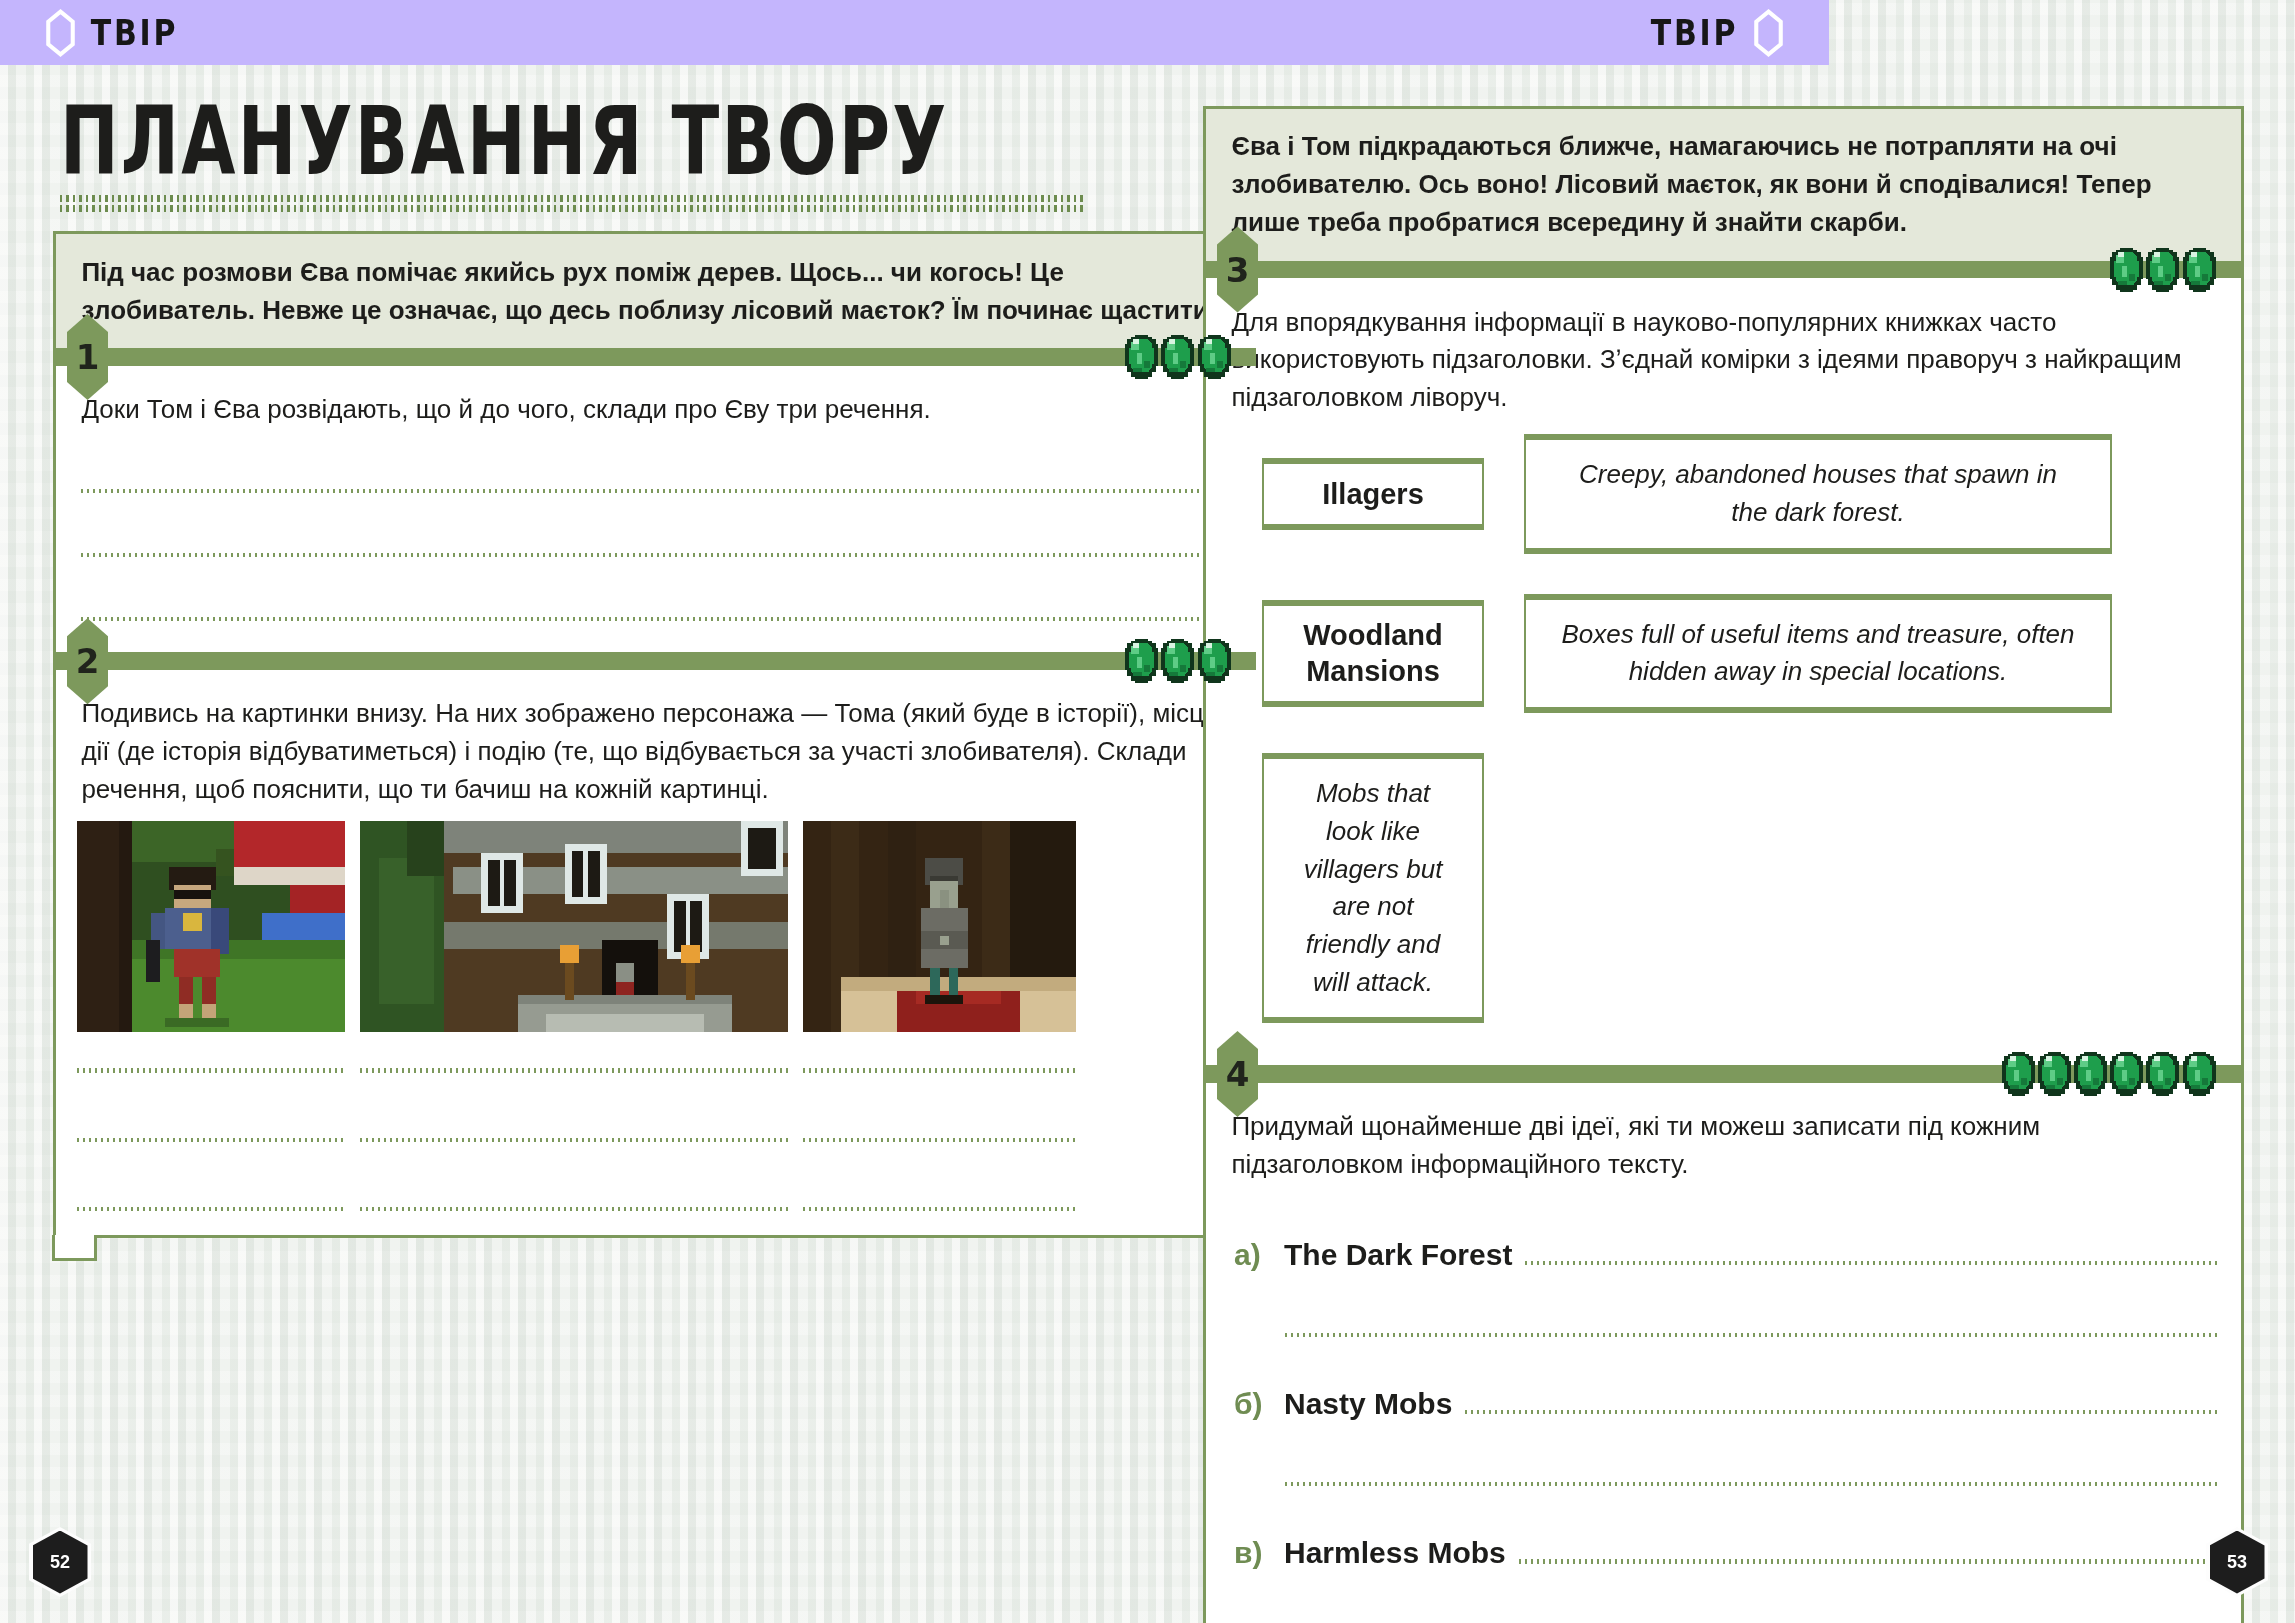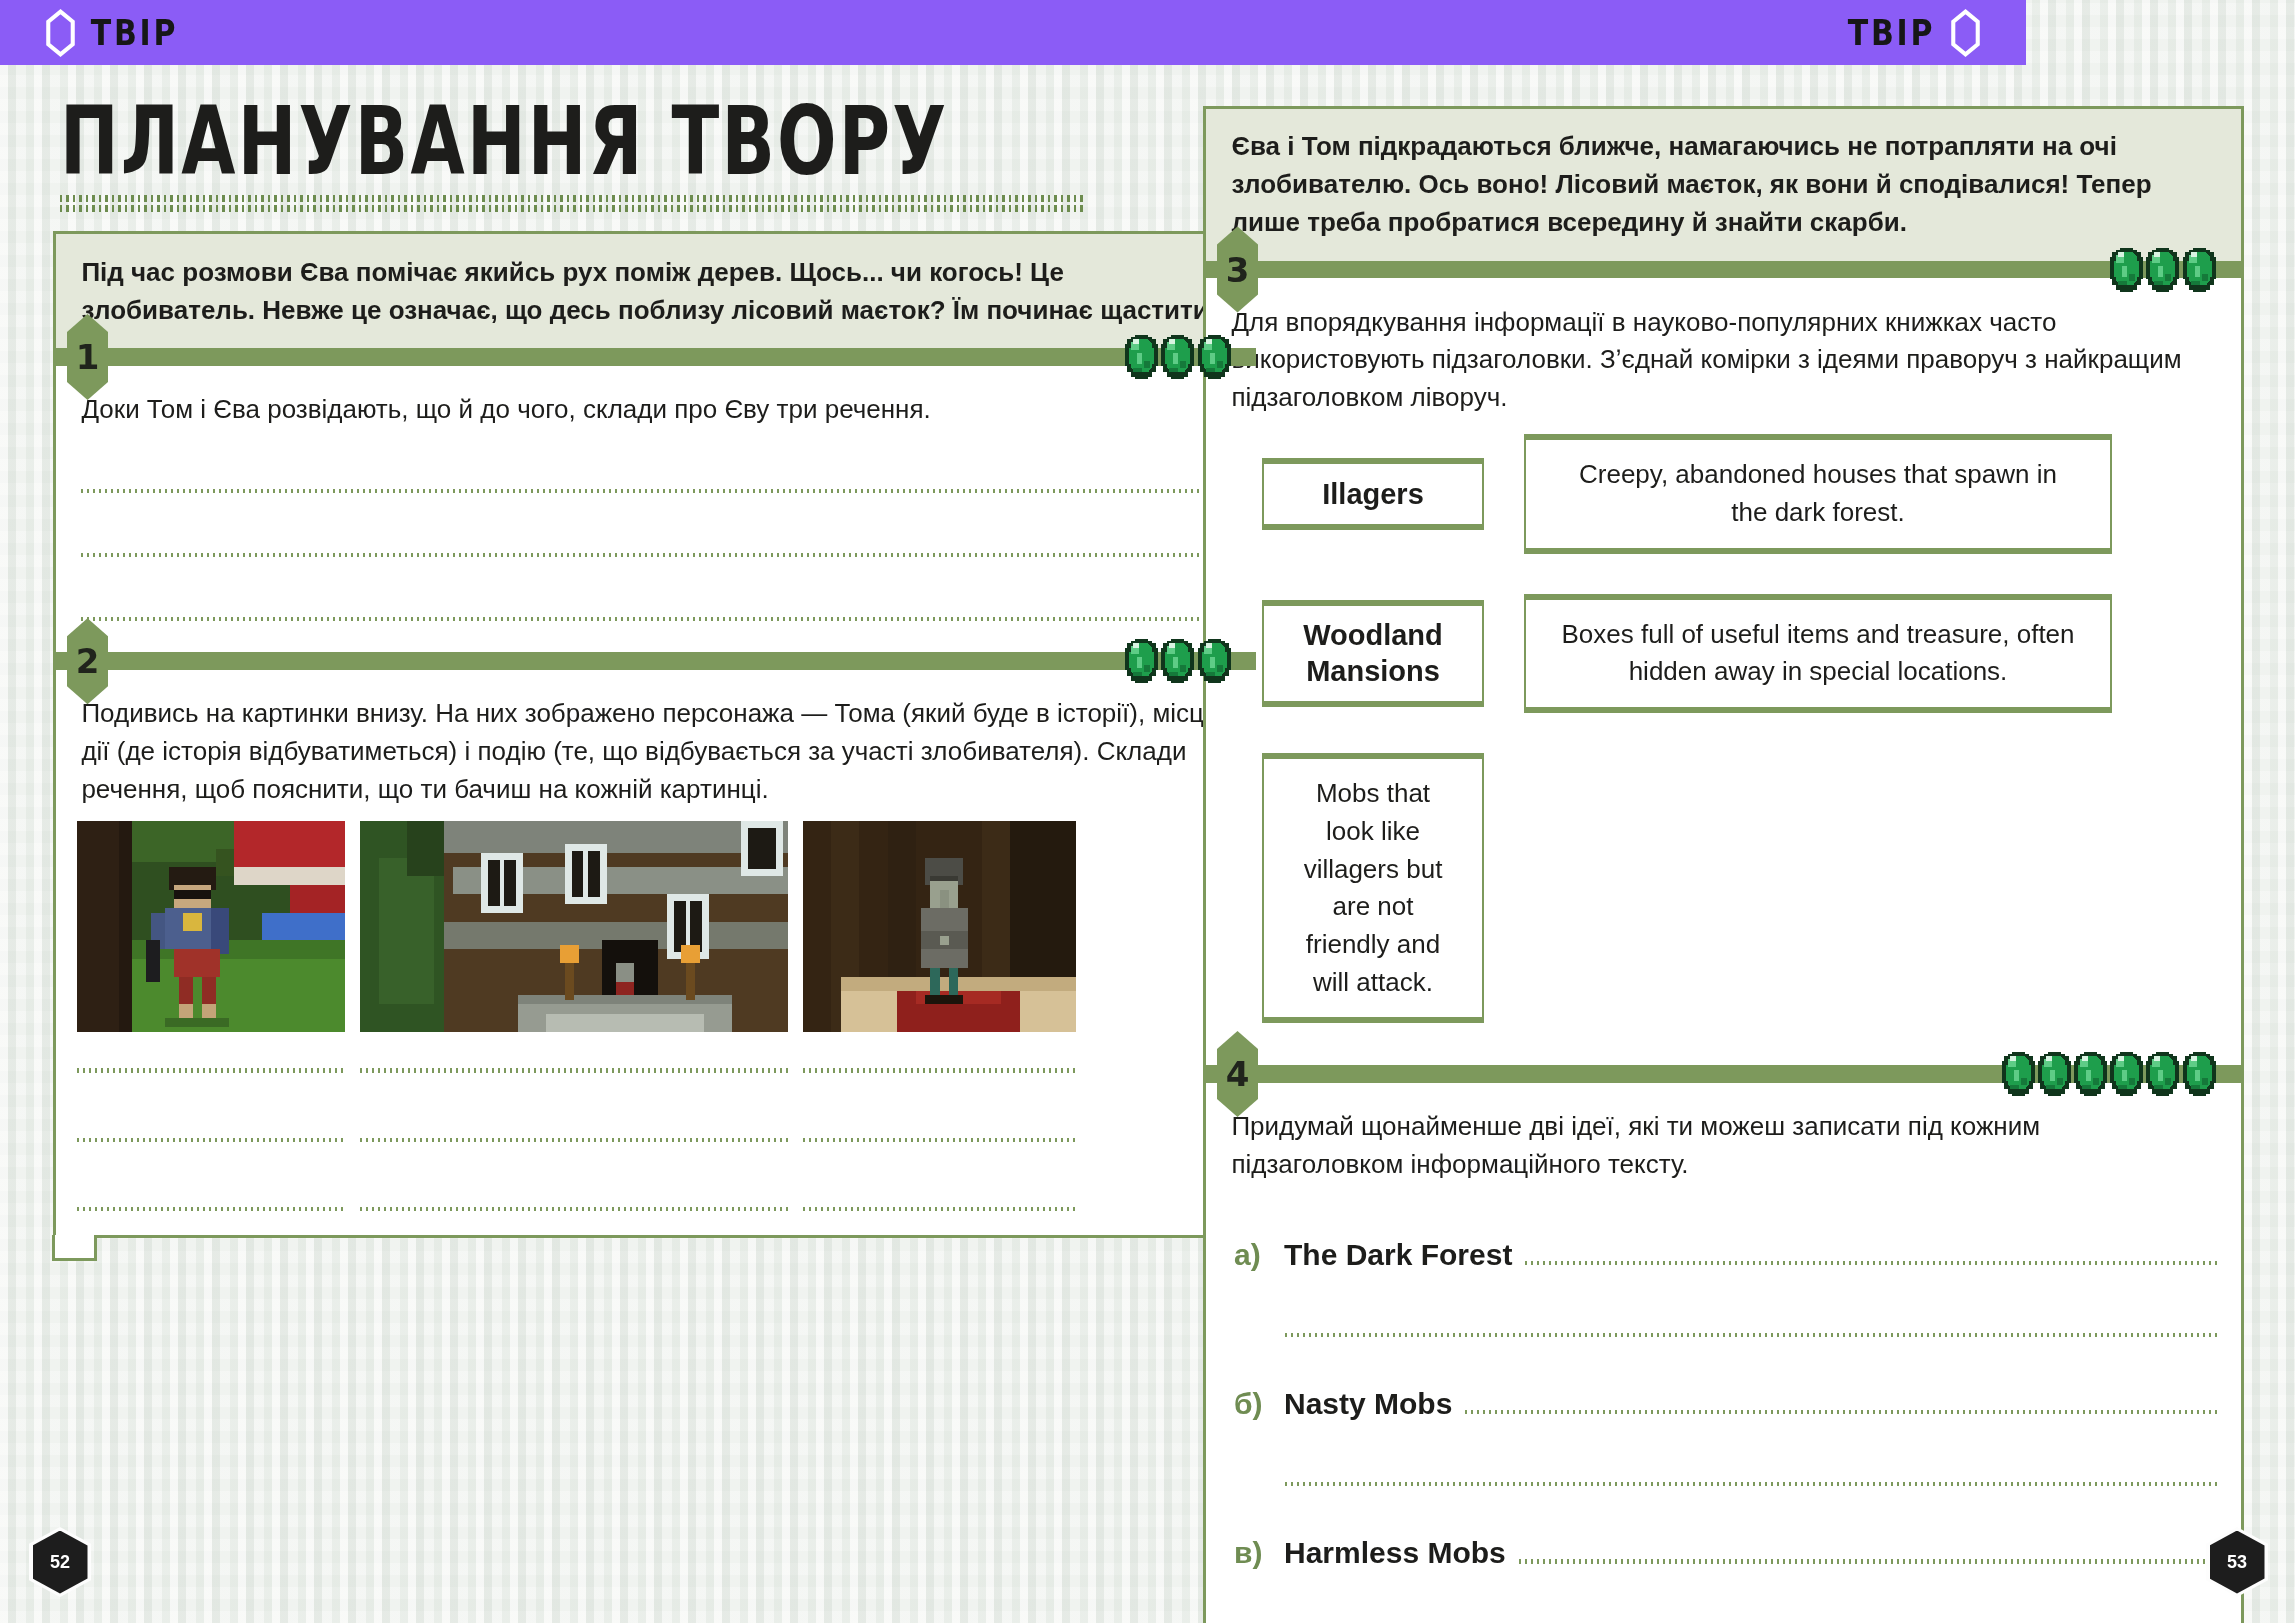--- a/index.html
+++ b/index.html
@@ -7,21 +7,21 @@
   body {
     width:2295px; height:1623px; position:relative; overflow:hidden;
     font-family:"Liberation Sans", sans-serif; color:#1d1d1b;
     background-color:#edf0ec;
     background-image:
       repeating-linear-gradient(90deg, rgba(255,255,255,.55) 0 8.3px, rgba(216,224,217,.45) 8.3px 15.7px, rgba(255,255,255,.30) 15.7px 26px, rgba(223,231,224,.40) 26px 34px),
       repeating-linear-gradient(0deg, rgba(255,255,255,.20) 0 12px, rgba(225,232,226,.25) 12px 24px);
   }
 
   
-  .header-bar { position:absolute; top:0; left:0; width:2026px; height:65px; background:#8b5cf6;
+  .header-bar { position:absolute; top:0; left:0; width:1829px; height:65px; background:#c4b5fd;
     display:flex; justify-content:space-between; align-items:center; padding:0 46px; z-index:5; }
   .hgroup { display:flex; align-items:center; gap:15.7px; }
   .hlabel { font-family:"DejaVu Sans", sans-serif; font-weight:900; font-size:30px; letter-spacing:2.8px;
     color:#171717; transform:scaleY(1.2); }
   .hicon svg { display:block; width:29px; height:48px; }
 
   
   .left-page  { position:absolute; left:53px;  top:81px; width:1206px; }
   .right-page { position:absolute; left:1203px; top:94px; width:1041px; }
 
@@ -70,21 +70,21 @@
   .corner-tab.left { left:-3.7px; } .corner-tab.right { right:-3.7px; }
 
   
   .match-grid { display:grid; grid-template-columns:222px 588px; column-gap:134px; row-gap:43px;
     padding:17.6px 0 0 56px; align-items:center;gap:40px; }
   .term-box { border:2.8px solid #7d995c; border-top-width:6px; border-bottom-width:6px; background:#fff;
     min-height:69px; display:flex; align-items:center; justify-content:center; text-align:center;
     font-weight:bold; font-size:29px; line-height:1.25; padding:11.6px 6.5px; }
   .def-box { border:2.8px solid #7d995c; border-top-width:6px; border-bottom-width:6px; background:#fff;
     min-height:109px; display:flex; align-items:center; justify-content:center; text-align:center;
-    font-size:26px; line-height:1.45; padding:16px 32px; }
+    font-size:26px; line-height:1.45; padding:16px 32px;font-style:italic; }
 
   .bar-4 { margin-top:42px; }
   .items-wrap { padding:27px 23px 31px 28px; }
   .item-row { display:flex; align-items:flex-end; margin-top:50px; }
   .item-row:first-child { margin-top:27px; }
   .item-label { color:#6f8c52; font-weight:bold; font-size:30px; width:50px; flex:0 0 auto; }
   .item-title { font-weight:bold; font-size:30px; white-space:nowrap; margin-right:13px; }
   .item-line { flex:1; height:4.2px; margin-bottom:6.5px;
     background-image:repeating-linear-gradient(90deg,#7d995c 0 1.9px, transparent 1.9px 6px); }
   .item-subline { height:4.2px; margin:61px 0 0 51px;

